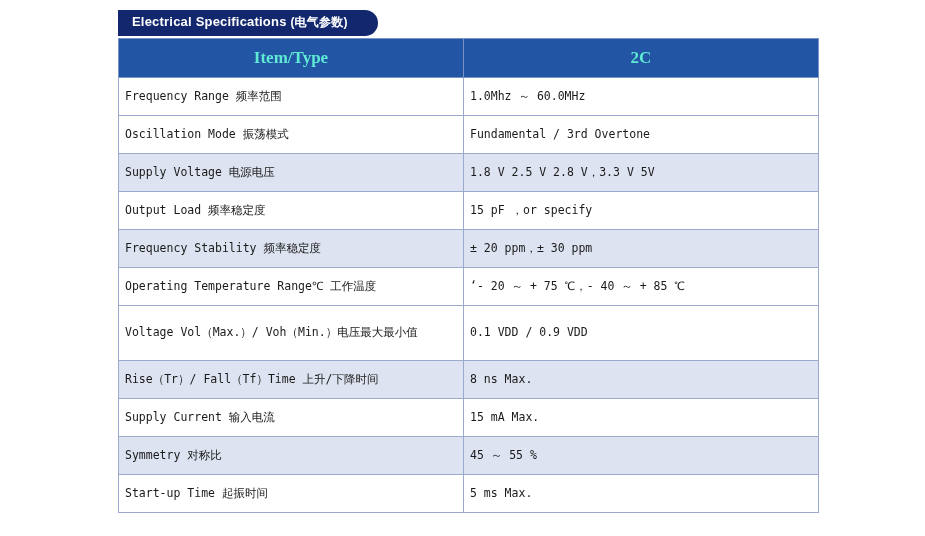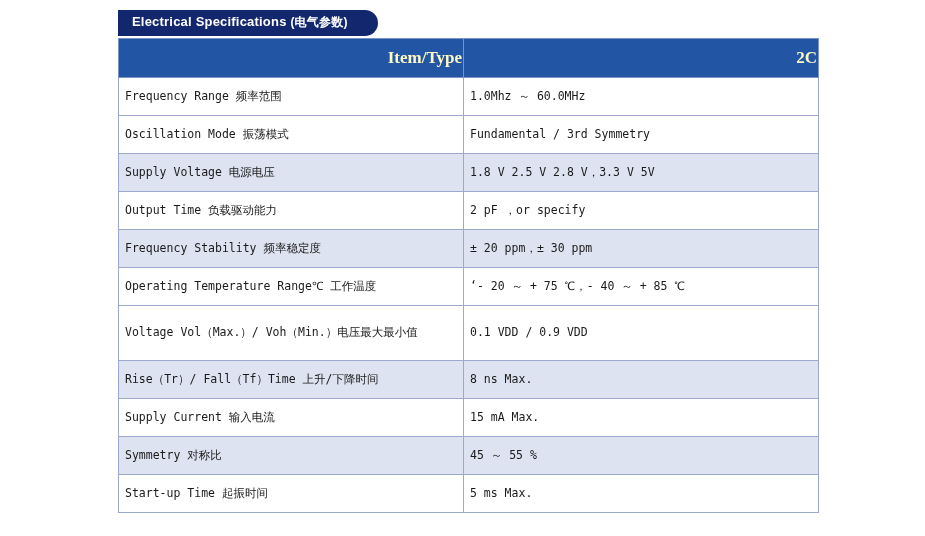--- a/index.html
+++ b/index.html
@@ -56,27 +56,27 @@
     top: 38px;
     width: 700px;
     border-collapse: collapse;
     table-layout: fixed;
   }
   .spec-table col.c1 { width: 345px; }
   .spec-table col.c2 { width: 355px; }
 
   .spec-table th {
     background: #2255a4;
-    color: #fef9c3;
+    color: #5eead4;
     font-family: "Liberation Serif", serif;
     font-size: 17px;
     font-weight: bold;
     height: 36px;
     border: 1px solid #7b92c4;
-    text-align: right;
+    text-align: center;
     vertical-align: middle;
   }
   .spec-table td {
     border: 1px solid #9aa9cc;
     text-align: left;
     vertical-align: middle;
     height: 29px;
     font-family: "DejaVu Sans Mono", monospace;
     font-size: 11.5px;
     color: #1a1a1a;
@@ -108,29 +108,29 @@
         <th>2C</th>
       </tr>
     </thead>
     <tbody>
       <tr class="odd">
         <td>Frequency  Range  频率范围</td>
         <td>1.0Mhz ～ 60.0MHz</td>
       </tr>
       <tr class="odd">
         <td>Oscillation Mode 振荡模式</td>
-        <td>Fundamental / 3rd Symmetry</td>
+        <td>Fundamental / 3rd Overtone</td>
       </tr>
       <tr class="even">
         <td>Supply Voltage 电源电压</td>
         <td>1.8 V  2.5 V    2.8 V，3.3 V  5V</td>
       </tr>
       <tr class="odd">
-        <td>Output Time  负载驱动能力</td>
-        <td>2 pF ，or specify</td>
+        <td>Output Load  频率稳定度</td>
+        <td>15 pF ，or specify</td>
       </tr>
       <tr class="even">
         <td>Frequency Stability 频率稳定度</td>
         <td>± 20 ppm，± 30 ppm</td>
       </tr>
       <tr class="odd">
         <td>Operating Temperature Range℃ 工作温度</td>
         <td>‘- 20 ～ + 75 ℃，- 40 ～ + 85 ℃</td>
       </tr>
       <tr class="odd">

